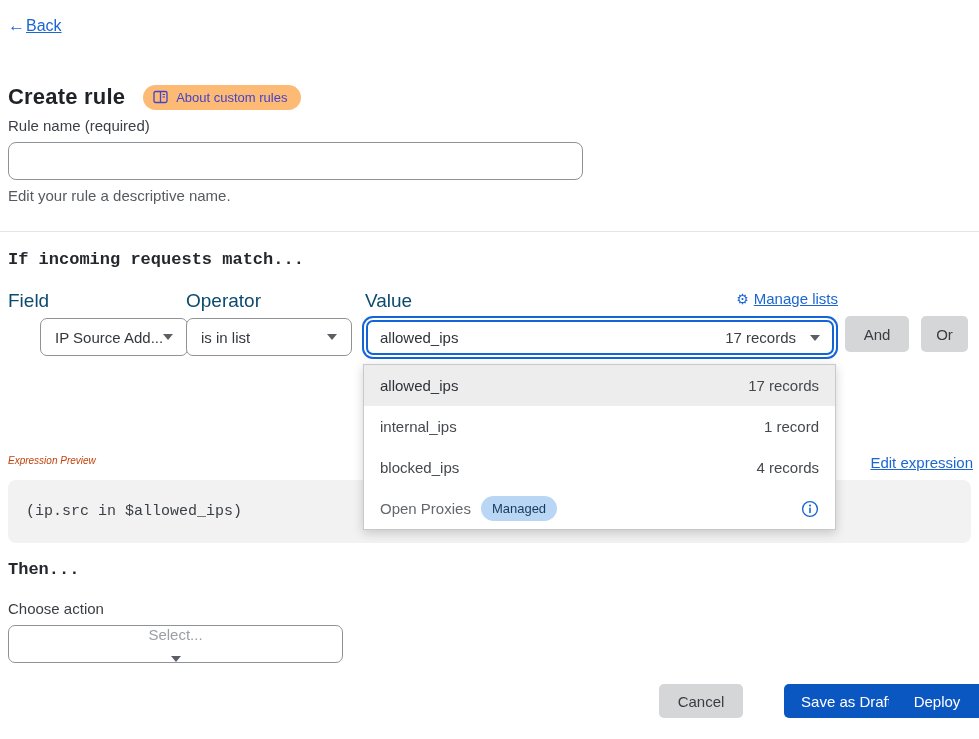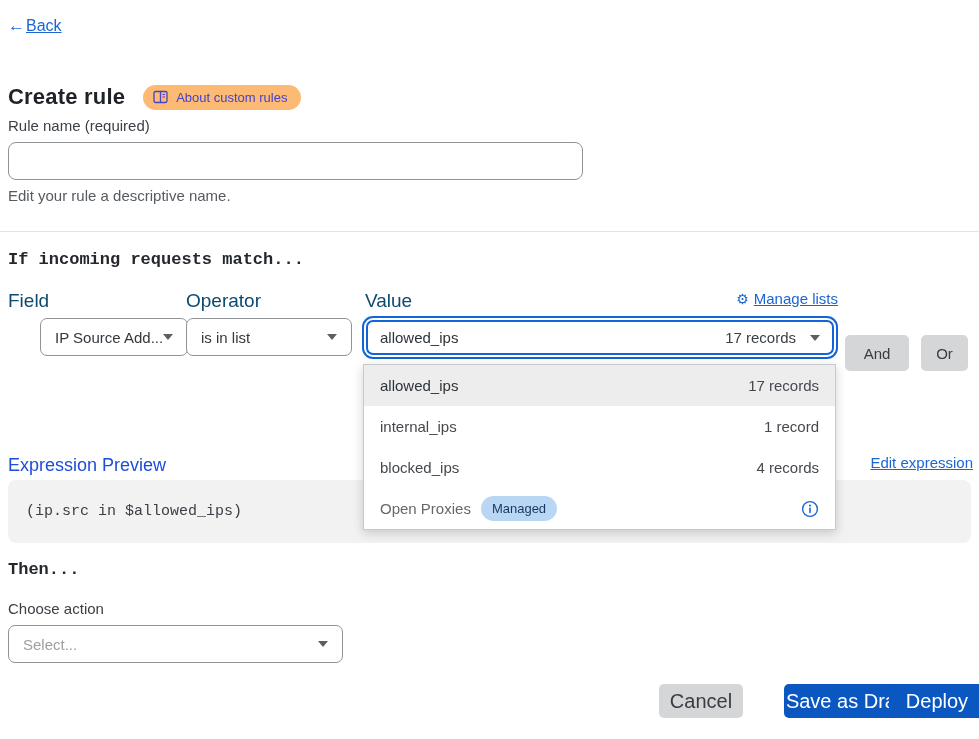--- a/index.html
+++ b/index.html
@@ -88,21 +88,21 @@
     position: absolute; left: 366px; top: 320px; width: 468px; height: 35px;
     border: 2px solid #1264d8; border-radius: 7px;
     box-shadow: 0 0 0 2px #ffffff, 0 0 0 4px #1264d8;
     background: #fff; display: flex; align-items: center;
     padding: 0 12px; font-size: 15px; cursor: text;
   }
   .value-combo .combo-value { flex: 1; color: #2e3338; }
   .value-combo .combo-records { color: #3a3f45; margin-right: 14px; }
 
   .gray-btn {
-    position: absolute; height: 36px; top: 335px;
+    position: absolute; height: 36px; top: 316px;
     background: #d5d6d7; border: none; border-radius: 5px;
     font-size: 15px; color: #383d44; cursor: pointer;
     font-family: "Liberation Sans", "DejaVu Sans", sans-serif;
   }
   .and-btn { left: 845px; width: 64px; }
   .or-btn { left: 921px; width: 47px; }
 
   
   .dropdown-panel {
     position: absolute; left: 363px; top: 364px; width: 473px;
@@ -118,42 +118,42 @@
   .dd-row .dd-name { flex: 1; display: flex; align-items: center; gap: 10px; }
   .dd-row .dd-records { color: #45494e; }
   .dd-row.managed-row .dd-name > span:first-child { color: #64686d; }
   .managed-badge {
     background: #b9d6f5; color: #17395f;
     font-size: 13px; border-radius: 999px; padding: 5px 11px;
   }
   .info-icon { display: flex; align-items: center; cursor: pointer; }
 
   
-  .expr-label { left: 8px; top: 455px; font-size: 18px; color: #1d4ed8; }
+  .expr-label { left: 8px; top: 455px; font-size: 10px; color: #c2410c; font-style: italic; }
   .edit-expression { top: 454px; right: 6px; }
   .expr-block {
     left: 8px; top: 480px; width: 963px; height: 63px;
     background: #f2f2f3; border-radius: 8px;
     display: flex; align-items: center; padding: 0 18px;
   }
   .expr-code {
     font-family: "Liberation Mono", "DejaVu Sans Mono", monospace;
     font-size: 15px; color: #3a3f45;
   }
 
   
   .then-heading { left: 8px; top: 560px; }
   .action-label { left: 8px; top: 600px; font-size: 15px; color: #3a3f45; }
-  .action-select { left: 8px; top: 625px; width: 335px; }
+  .action-select { left: 8px; top: 625px; width: 335px; flex-direction: column; }
   .action-select .sel-text { color: #9b9ea2; }
 
   
   .footer-btn {
     position: absolute; top: 684px; height: 34px;
-    border: none; border-radius: 5px; font-size: 20px; cursor: pointer;
+    border: none; border-radius: 5px; font-size: 15px; cursor: pointer;
     font-family: "Liberation Sans", "DejaVu Sans", sans-serif;
   }
   .cancel-btn { left: 659px; width: 84px; background: #d5d6d7; color: #383d44; }
   .blue-btn { background: #0a57c2; color: #ffffff; }
   .save-draft-btn { left: 752px; width: 125px; margin-left: 32px; }
   .deploy-btn { left: 889px; width: 96px; }
 </style>
 </head>
 <body>
 

